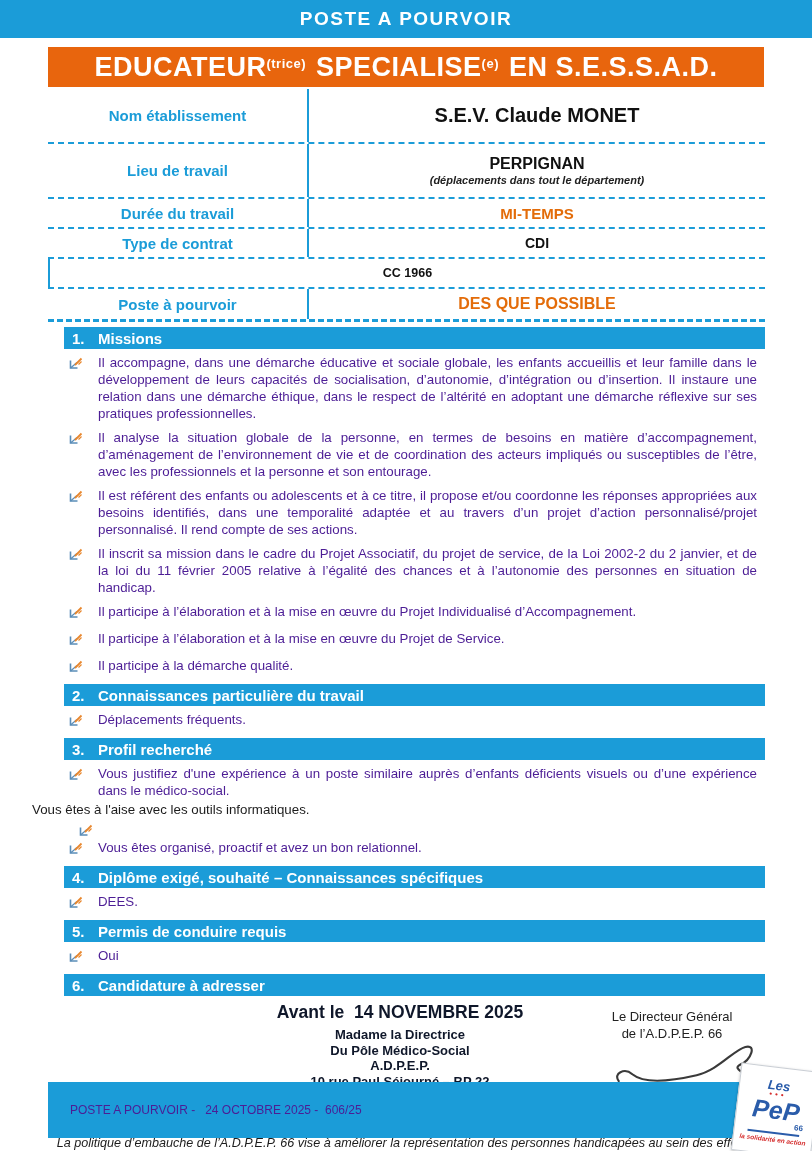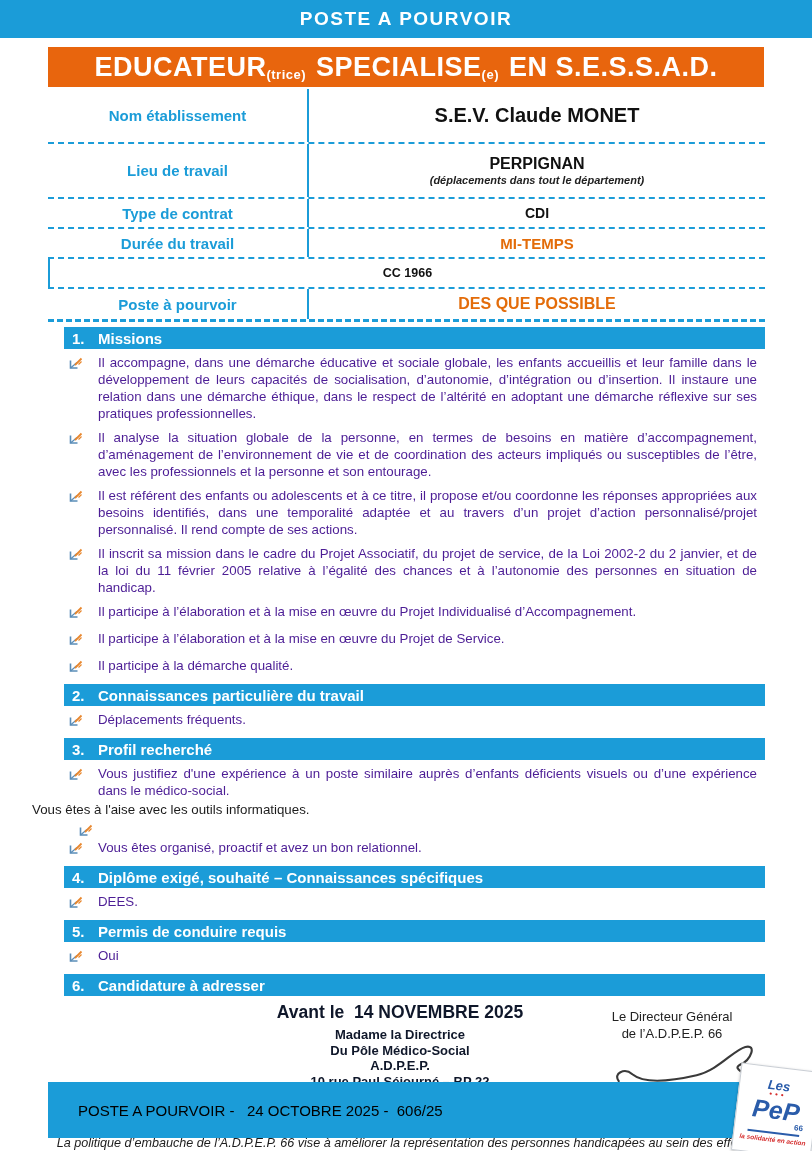--- a/index.html
+++ b/index.html
@@ -20,21 +20,21 @@
   .topbar .t{
     color:#fff;font-weight:bold;font-size:19px;letter-spacing:1.5px;
     white-space:pre-wrap;
   }
   
   .jobtitle{
     margin:9px 48px 0 48px;height:40px;background:#e8650d;
     display:flex;align-items:center;justify-content:center;
     color:#fff;font-weight:bold;font-size:27px;letter-spacing:.5px;
   }
-  .jobtitle .sub{font-size:13px;font-weight:bold;align-self:flex-end;padding-bottom:5px;}
+  .jobtitle .sub{font-size:13px;font-weight:bold;align-self:flex-end;padding-bottom:16px;}
   .jobtitle .gap{width:10px;}
   
   .dtable{margin:2px 47px 0 48px;}
   .drow{
     display:flex;border-bottom:2px dashed #1b9cd8;
   }
   .drow:last-child{border-bottom:3px dashed #1b9cd8;}
   .dlabel{
     width:259px;display:flex;align-items:center;justify-content:center;
     color:#1b9cd8;font-weight:bold;font-size:15px;text-align:center;
@@ -90,21 +90,21 @@
   }
   .policy{
     margin:6px 40px 0 48px;text-align:center;
     font-style:italic;font-size:12.6px;color:#1c1c1c;
   }
   
   .footbar{
     position:absolute;left:48px;right:66px;bottom:13px;height:56px;background:#1b9cd8;
     display:flex;align-items:center;
   }
-  .footbar .t{color:#000000;font-size:15px;padding-left:30px;white-space:pre-wrap;}
+  .footbar .t{color:#4c1d95;font-size:12px;padding-left:22px;white-space:pre-wrap;}
   .peplogo{
     position:absolute;right:-4px;bottom:-4px;width:78px;height:86px;
     background:#fff;border:1px solid #c9ced4;box-shadow:0 1px 3px rgba(0,0,0,.25);
     transform:rotate(7deg);
     display:flex;flex-direction:column;align-items:center;justify-content:center;
   }
   .peplogo .les{color:#2a5caa;font-weight:bold;font-style:italic;font-size:13px;line-height:12px;}
   .peplogo .dots{color:#d42a2a;font-size:8px;line-height:6px;letter-spacing:3px;}
   .peplogo .pep{color:#2a5caa;font-weight:bold;font-size:25px;line-height:24px;font-style:italic;}
   .peplogo .p66{color:#2a5caa;font-weight:bold;font-size:8px;line-height:7px;align-self:flex-end;margin-right:10px;}
@@ -137,30 +137,30 @@
           <span class="v-big">S.E.V. Claude MONET</span>
         </div>
     </div>
     <div class="drow r1">
       <div class="dlabel">Lieu de travail</div>
       <div class="dvalue">
         <span class="v-place">PERPIGNAN</span>
         <span class="v-note">(déplacements dans tout le département)</span>
       </div>
     </div>
+    <div class="drow r3">
+      <div class="dlabel">Durée du travail</div>
+      <div class="dvalue">
+          <span class="v-orange">MI-TEMPS</span>
+        </div>
+    </div>
     <div class="drow r2">
       <div class="dlabel">Type de contrat</div>
       <div class="dvalue">
           <span class="v-std">CDI</span>
-        </div>
-    </div>
-    <div class="drow r3">
-      <div class="dlabel">Durée du travail</div>
-      <div class="dvalue">
-          <span class="v-orange">MI-TEMPS</span>
         </div>
     </div>
     <div class="drow r4">
       <div class="dvalue">
           <span class="v-small">CC 1966</span>
         </div>
     </div>
     <div class="drow r5">
       <div class="dlabel">Poste à pourvoir</div>
       <div class="dvalue">

